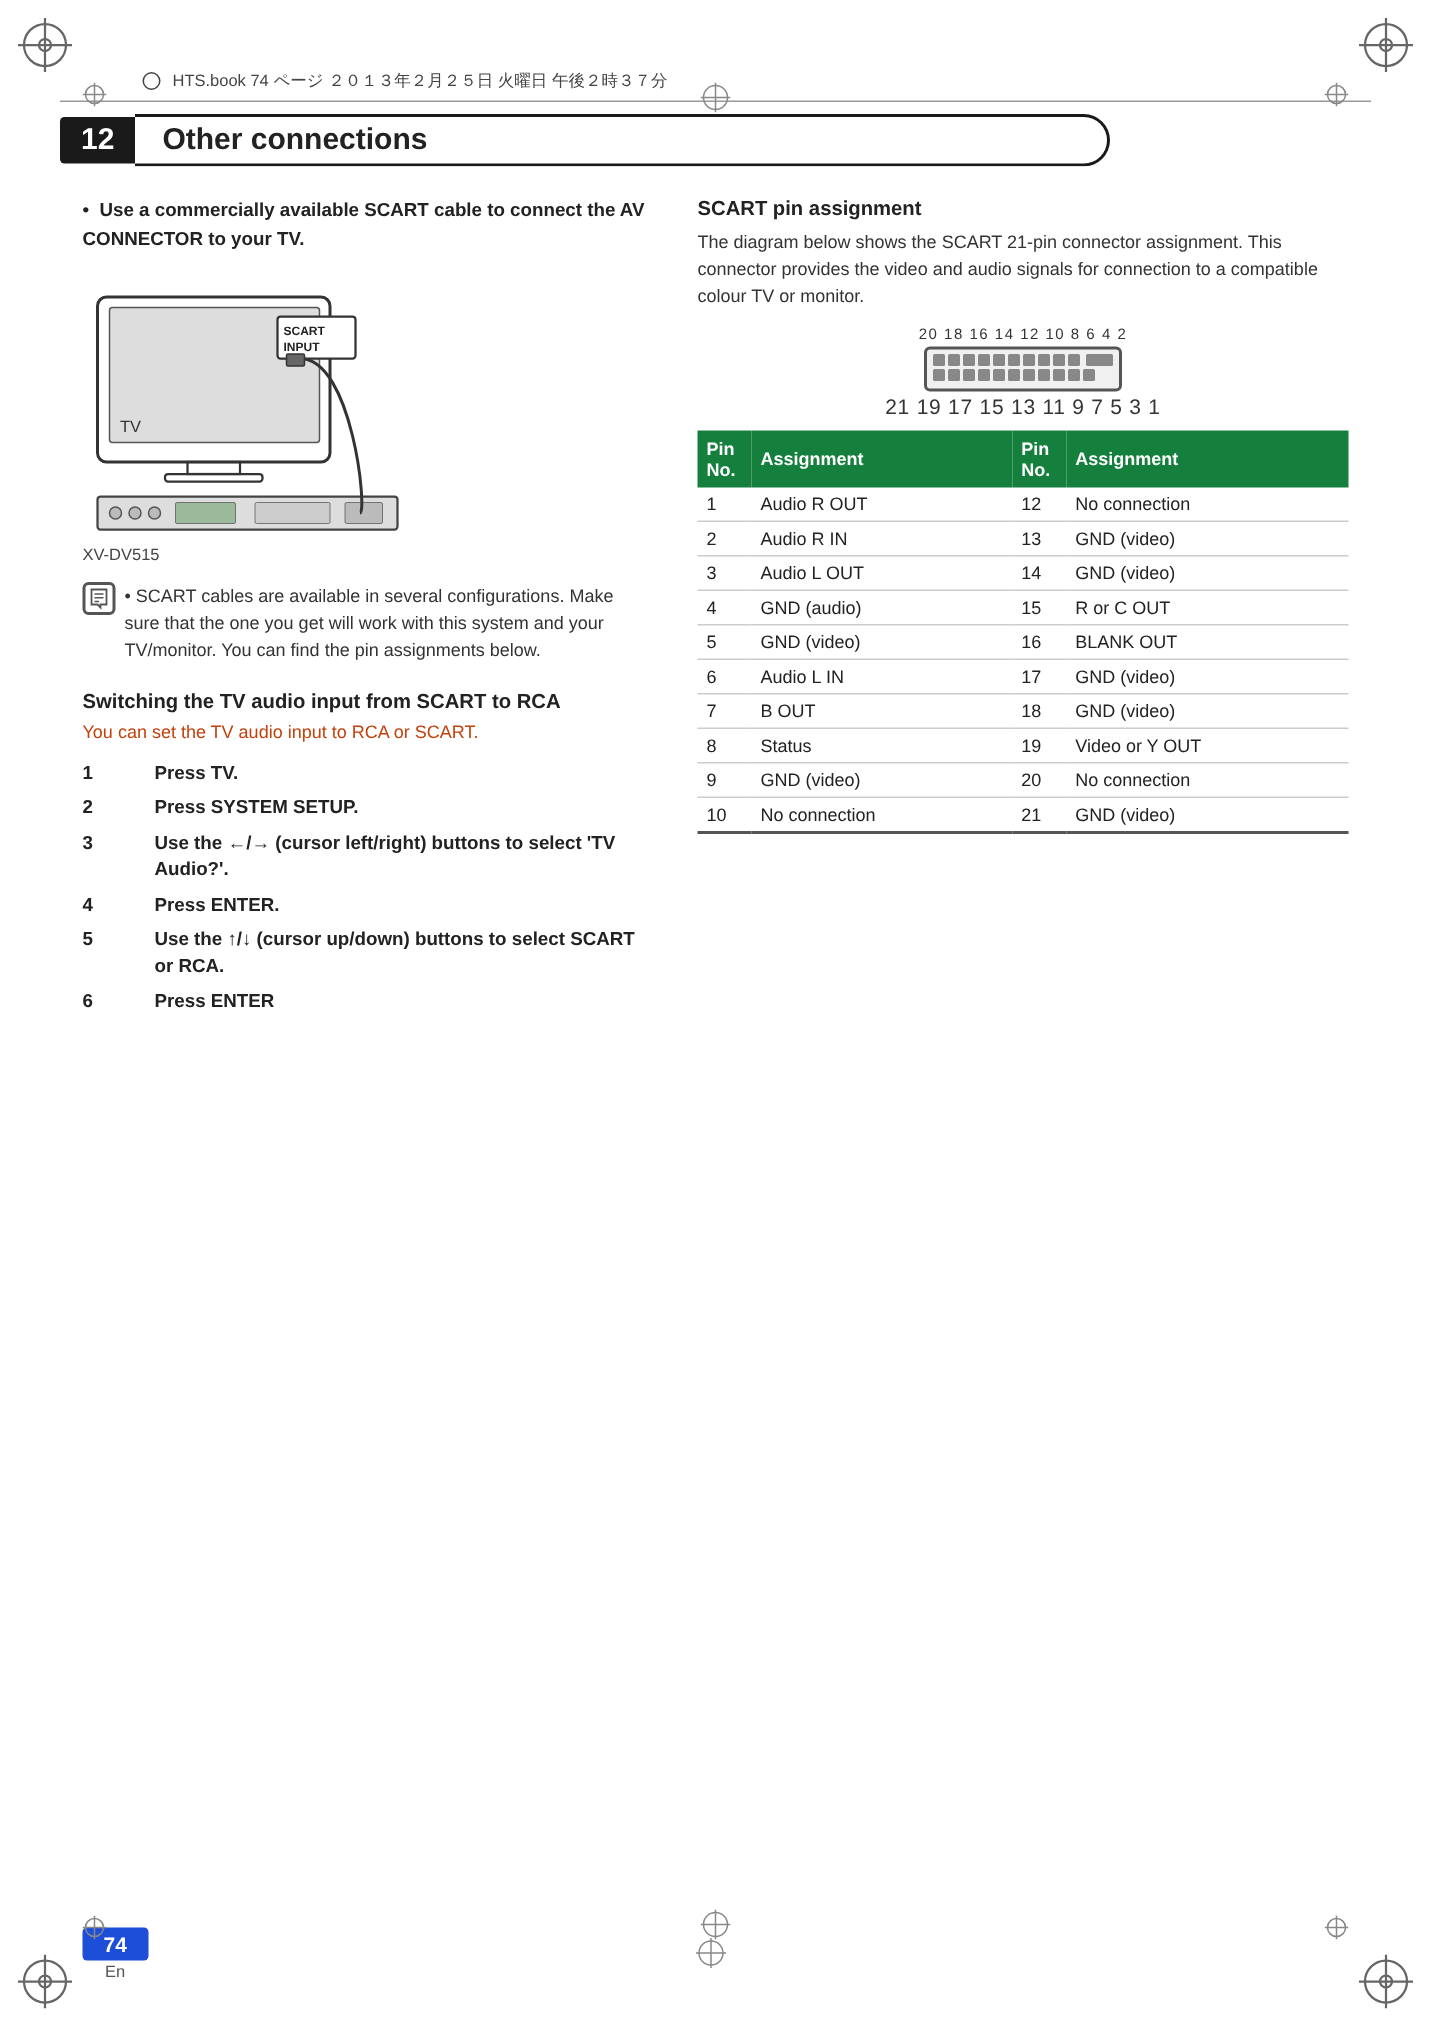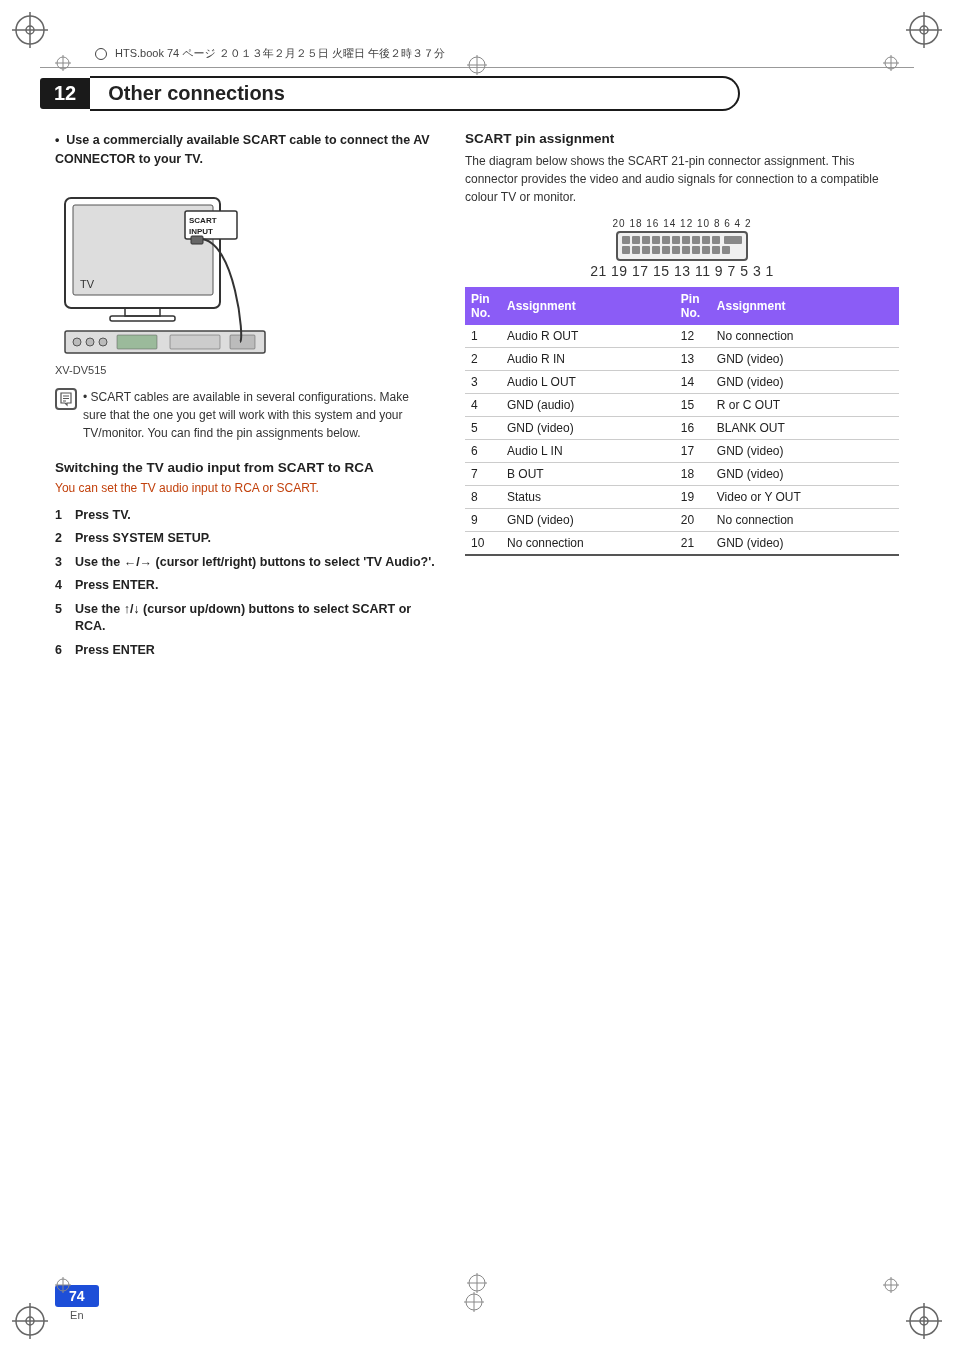--- a/index.html
+++ b/index.html
@@ -168,20 +168,21 @@
       font-size: 12.5px;
       line-height: 1.4;
     }
     .step-number {
       font-weight: bold;
       margin-right: 6px;
       min-width: 14px;
     }
     .step-text {
       flex: 1;
+      margin-left: 28px;
     }
     .step-text strong {
       font-weight: bold;
     }
 
     
     .scart-section {
       margin-top: 0;
     }
     .scart-title {
@@ -233,21 +234,21 @@
     }
 
     
     .pin-table {
       width: 100%;
       border-collapse: collapse;
       font-size: 12px;
       margin-top: 8px;
     }
     .pin-table th {
-      background: #8b5cf6;
+      background: #15803d;
       color: #fff;
       padding: 5px 6px;
       text-align: left;
       font-weight: bold;
       font-size: 12px;
     }
     .pin-table td {
       padding: 4px 6px;
       border-bottom: 1px solid #ccc;
       vertical-align: top;

